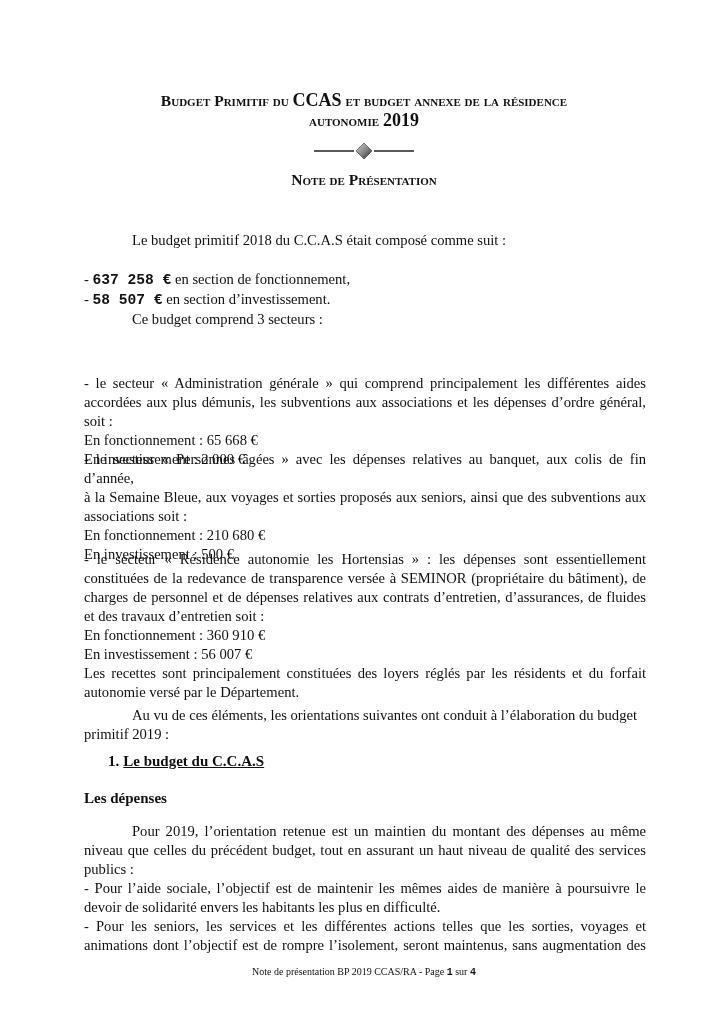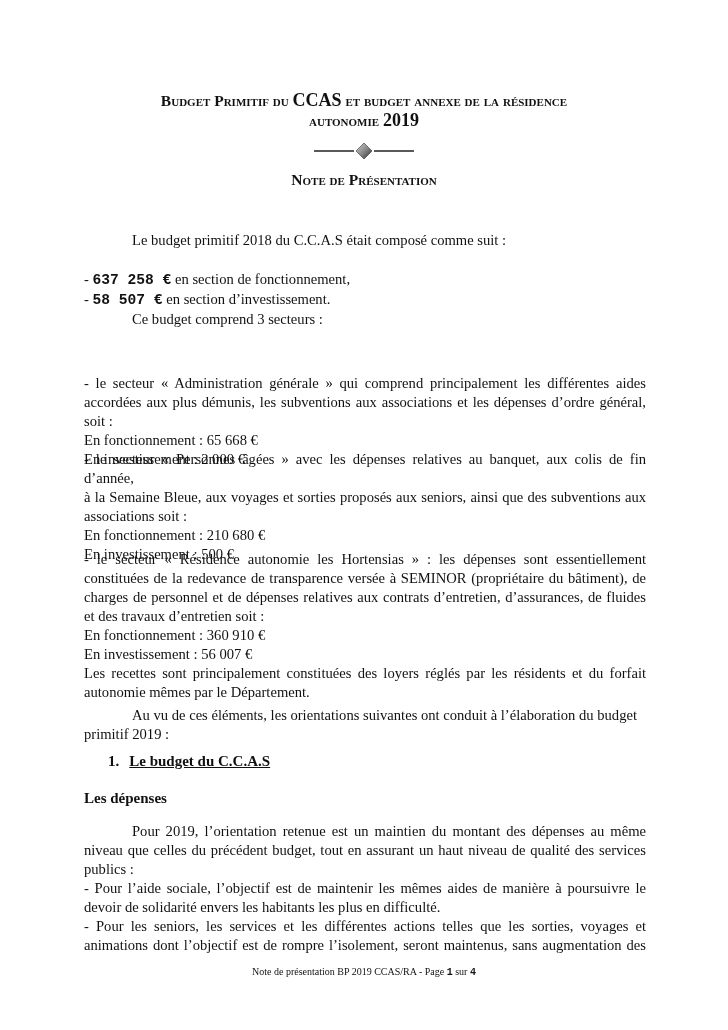--- a/index.html
+++ b/index.html
@@ -22,21 +22,21 @@
     .subtitle { top: 170px; }
     .p {
       position: absolute; left: 84px; width: 562px; line-height: 19px;
       text-align: justify;
     }
     .indent { text-indent: 48px; }
     .b { font-weight: bold; font-family: Liberation Mono, monospace; }
     .heading-num {
       position: absolute; left: 108px; top: 753px; font-weight: bold; font-size: 15px;
     }
-    .heading-num .u { text-decoration: underline; margin-left: 10px; }
+    .heading-num .u { text-decoration: underline; margin-left: 4px; }
     .sub-heading { position: absolute; left: 84px; top: 790px; font-weight: bold; font-size: 15px; }
     .footer {
       position: absolute; top: 966px; left: 0; width: 728px; text-align: center;
       font-size: 10px;
     }
     .line { display: block; }
     .just { text-align: justify; text-align-last: justify; }
   </style>
 </head>
 <body>
@@ -91,21 +91,21 @@
   </div>
 
   <div class="p" style="top:550px;">
     <span class="line just">- le secteur « Résidence autonomie les Hortensias » : les dépenses sont essentiellement</span>
     <span class="line just">constituées de la redevance de transparence versée à SEMINOR (propriétaire du bâtiment), de</span>
     <span class="line just">charges de personnel et de dépenses relatives aux contrats d’entretien, d’assurances, de fluides</span>
     <span class="line">et des travaux d’entretien soit :</span>
     <span class="line">En fonctionnement : 360 910 €</span>
     <span class="line">En investissement : 56 007 €</span>
     <span class="line just">Les recettes sont principalement constituées des loyers réglés par les résidents et du forfait</span>
-    <span class="line">autonomie mêmes par le Département.</span>
+    <span class="line">autonomie versé par le Département.</span>
   </div>
 
   <div class="p" style="top:706px;">
     <span class="line" style="padding-left:48px;">Au vu de ces éléments, les orientations suivantes ont conduit à l’élaboration du budget</span>
     <span class="line">primitif 2019 :</span>
   </div>
 
   <div class="heading-num">
     <span>1.</span><span class="u">Le budget du C.C.A.S</span>
   </div>

